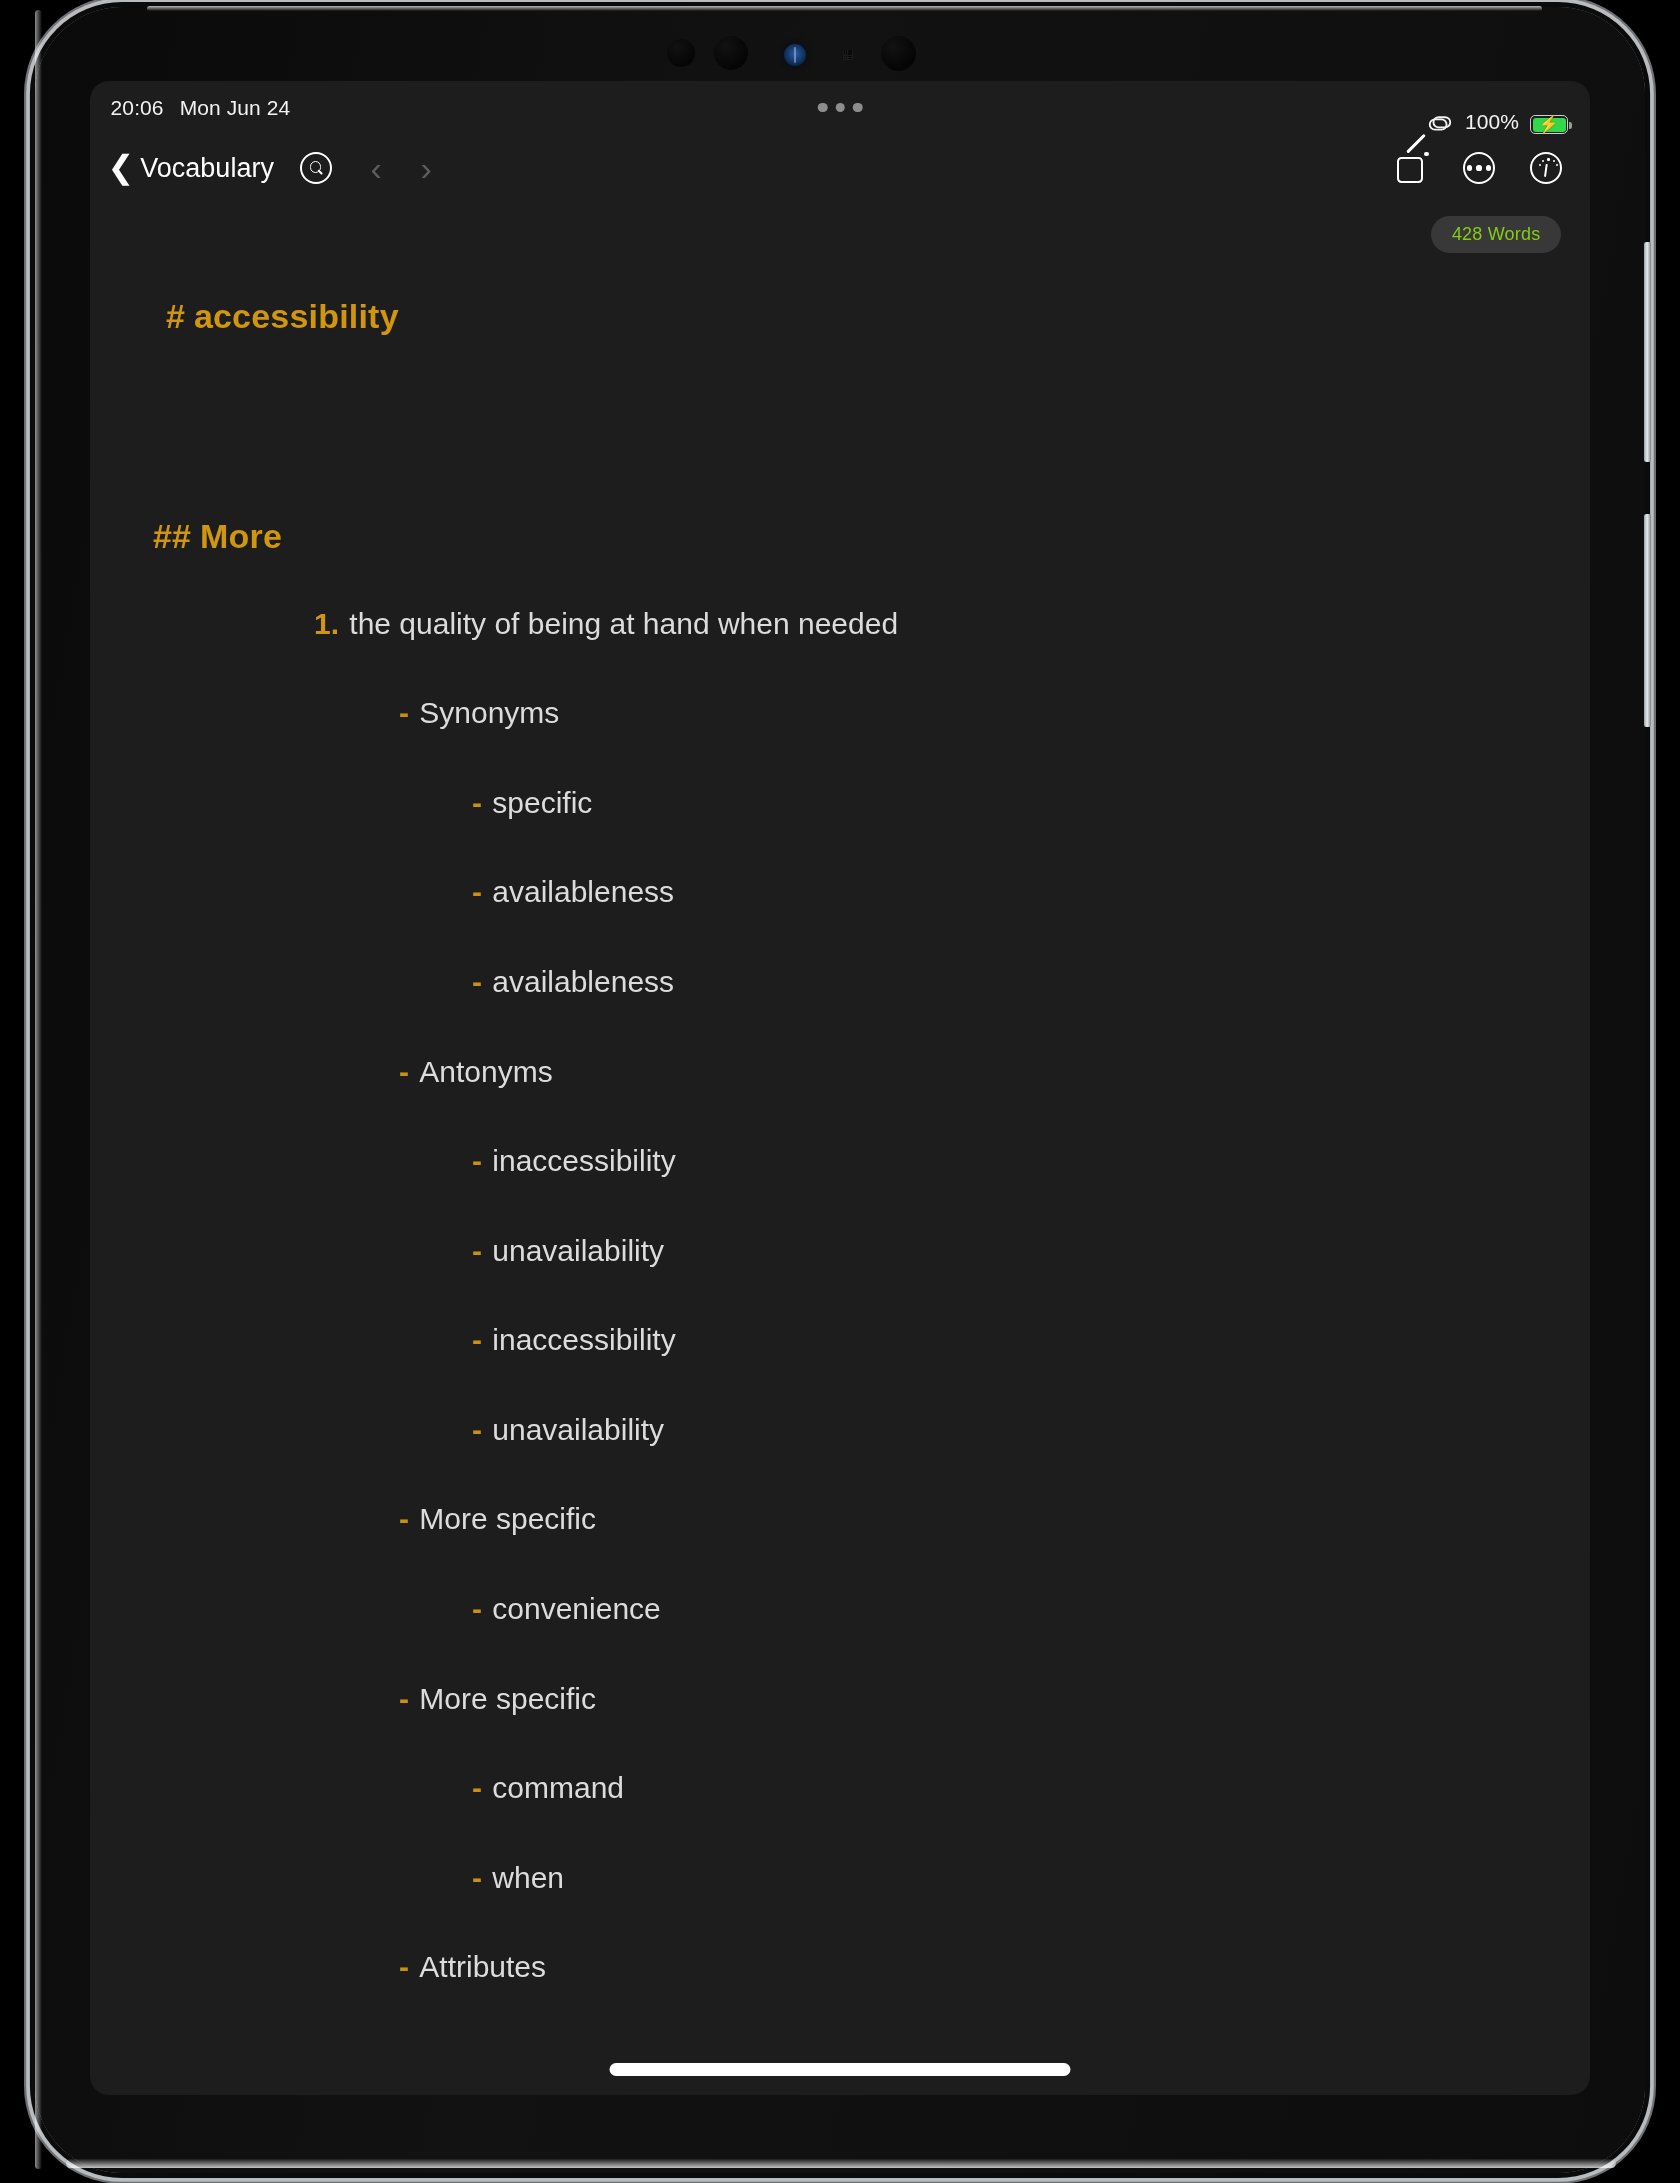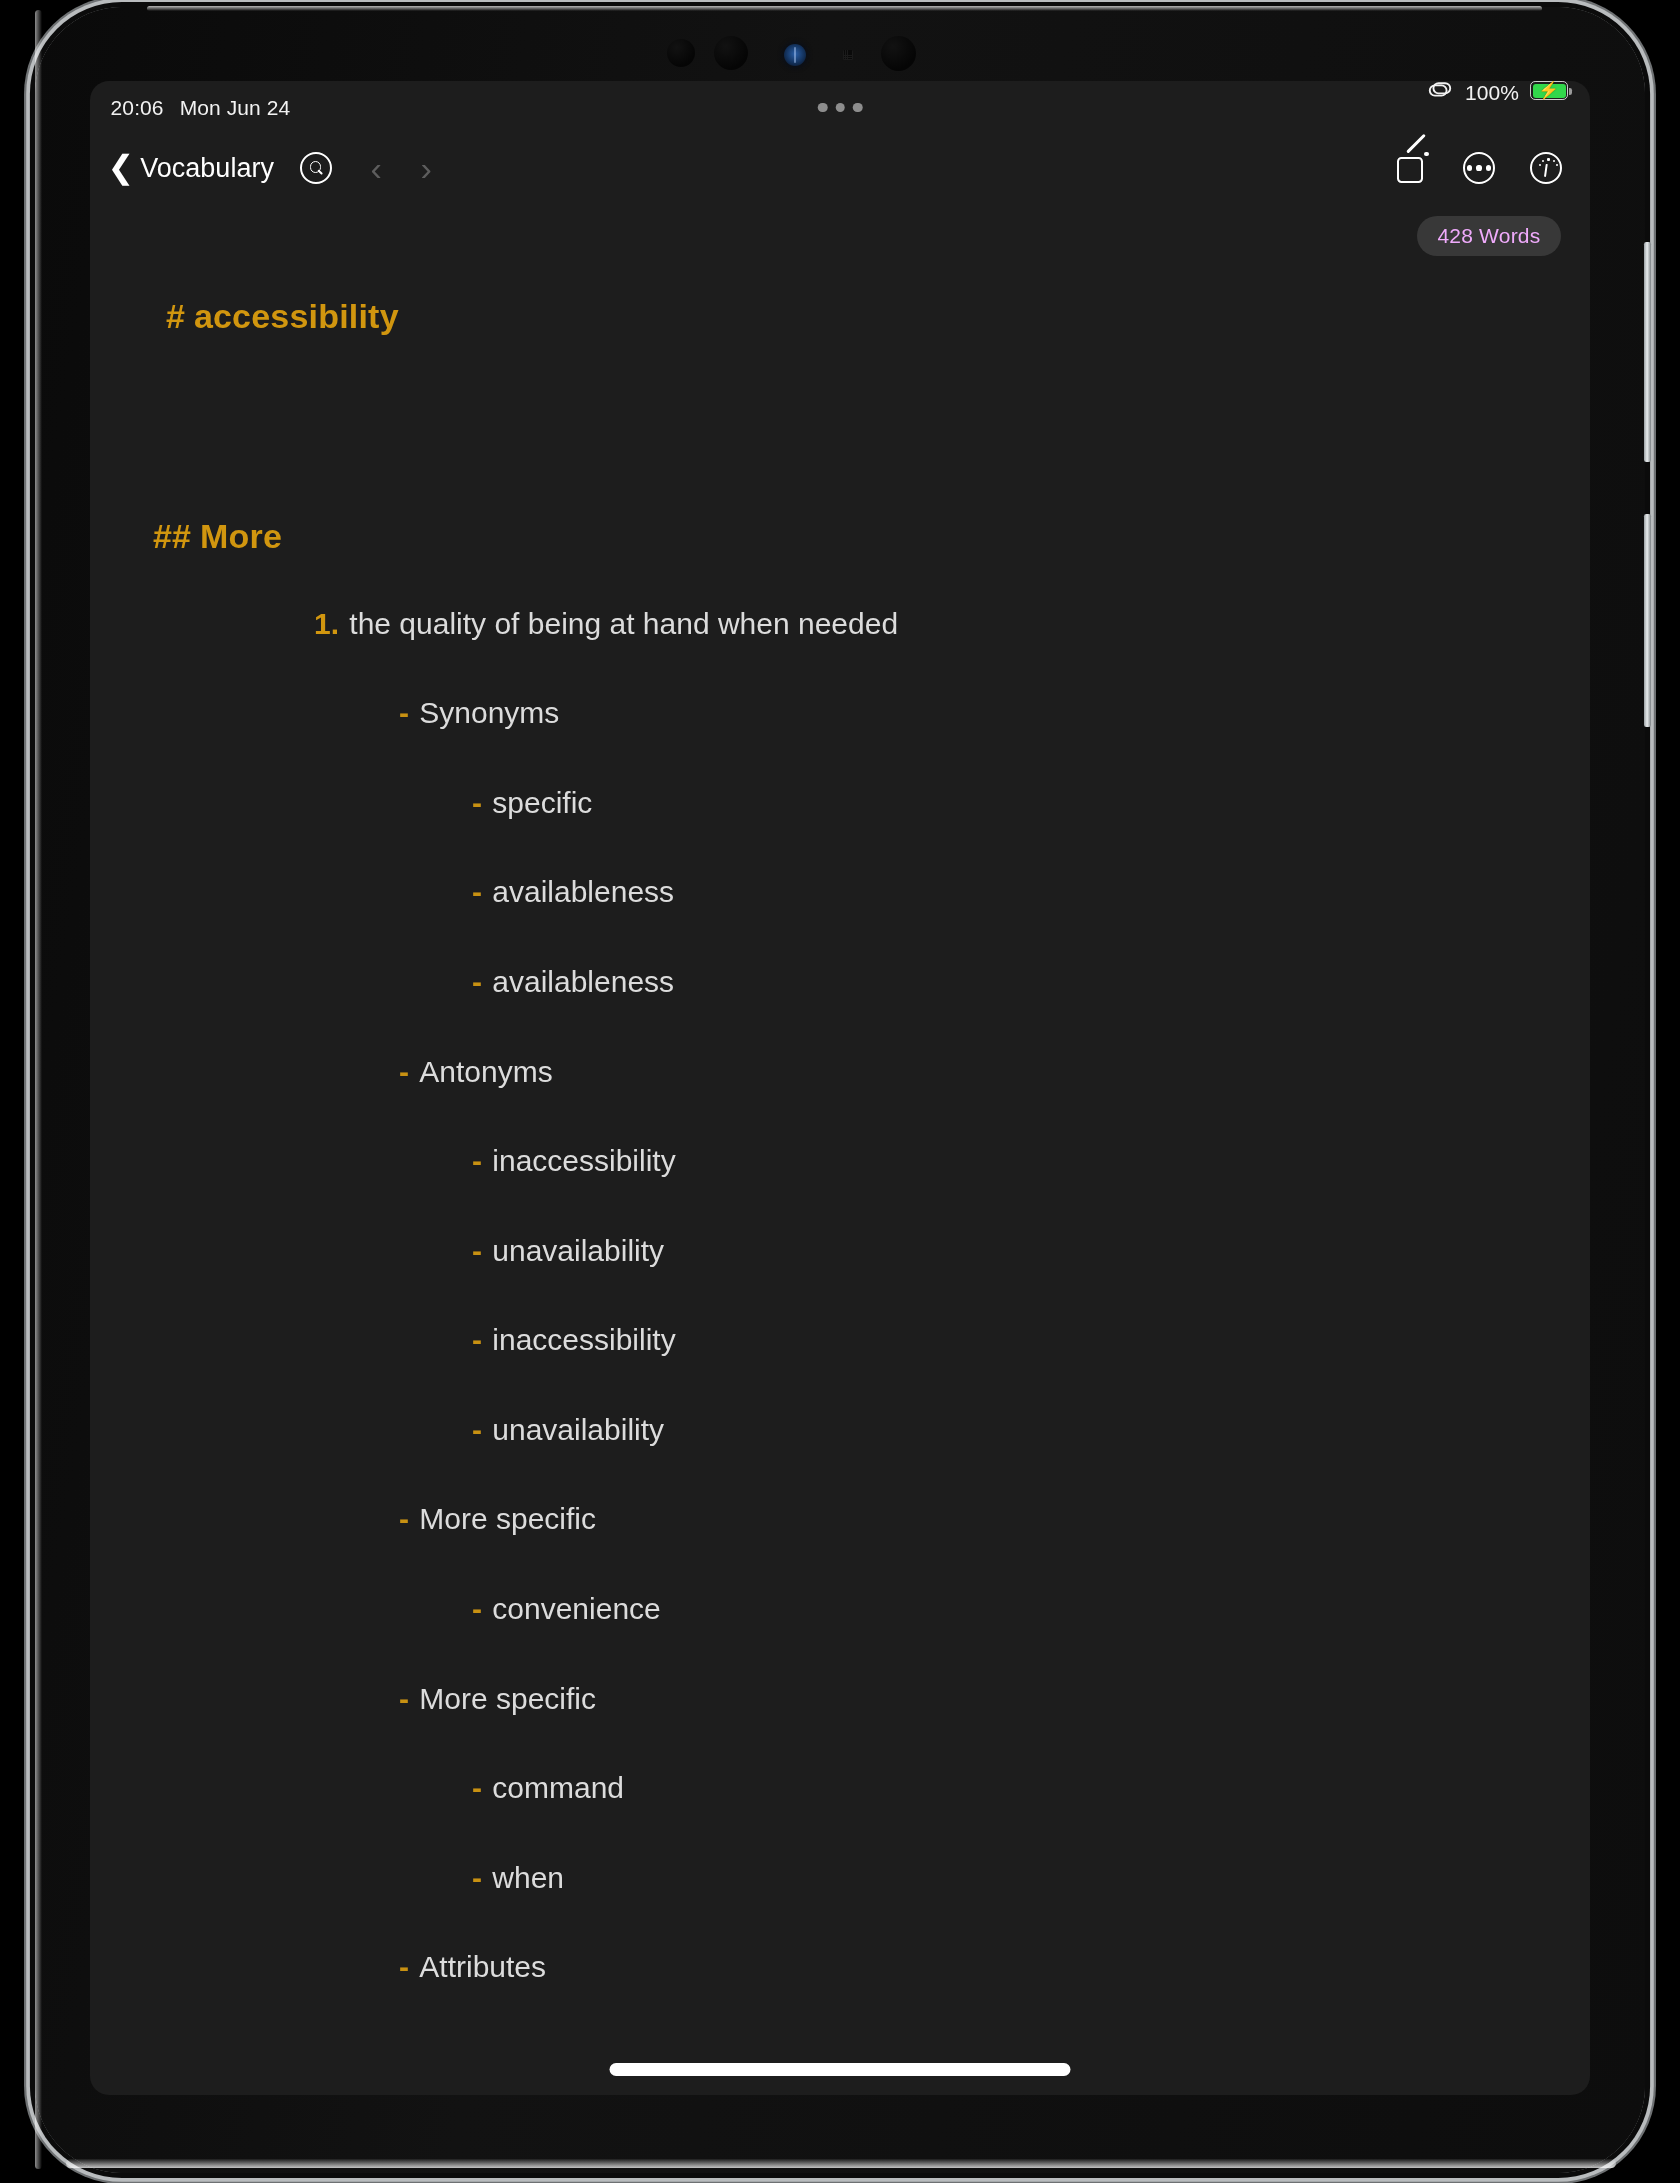--- a/index.html
+++ b/index.html
@@ -108,21 +108,21 @@
   #status-center{
     position:absolute; left:50%; top:0; height:53px;
     transform:translateX(-50%);
     display:flex; align-items:center; gap:8px;
   }
   #status-center span{
     width:9.5px; height:9.5px; border-radius:50%; background:#8d8d8d; display:block;
   }
   #status-right{
     position:absolute; right:22px; top:0; height:53px;
-    display:flex; align-items:flex-start; gap:11px;
+    display:flex; align-items:flex-end; gap:11px;
     color:#f2f2f2; font-size:21px;
   }
   #battery-percent{ letter-spacing:0.1px; }
   #battery-icon{
     position:relative; width:38px; height:19px;
     border:1.8px solid #cfcfcf; border-radius:5.1px;
     display:flex; align-items:center; justify-content:center;
   }
   #battery-icon::after{
     content:""; position:absolute; right:-5.1px; top:5.9px;
@@ -208,23 +208,23 @@
   #info-icon .tick{ position:absolute; width:2.2px; height:2.2px; border-radius:50%; background:#fff; }
   #info-icon .t1{ left:6.6px;  top:9.5px; }
   #info-icon .t2{ left:10.3px; top:5.9px; }
   #info-icon .t3{ left:15.4px; top:4.4px; }
   #info-icon .t4{ left:20.6px; top:5.9px; }
   #info-icon .t5{ left:24px; top:9.5px; }
 
   
   #word-count-badge{
     position:absolute; right:29px; top:135px;
-    background:#383838; color:#f0abfc;
+    background:#383838; color:#84cc16;
     border-radius:22px; padding:8px 20.6px;
-    font-size:21px; letter-spacing:0.2px;
+    font-size:18px; letter-spacing:0.2px;
   }
 
   
   #document{
     position:absolute; left:4px; top:129px; width:100%; bottom:0;
     padding:0 0 0 0;
   }
   .h1{
     position:absolute; left:72px; top:87px;
     color:#d1960f; font-size:34px; font-weight:bold; letter-spacing:0.2px;

